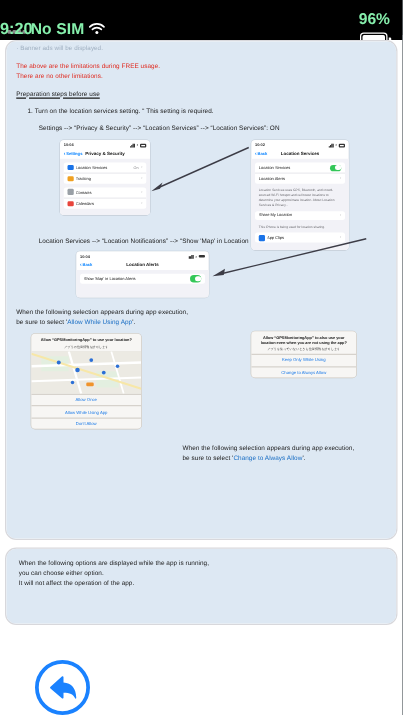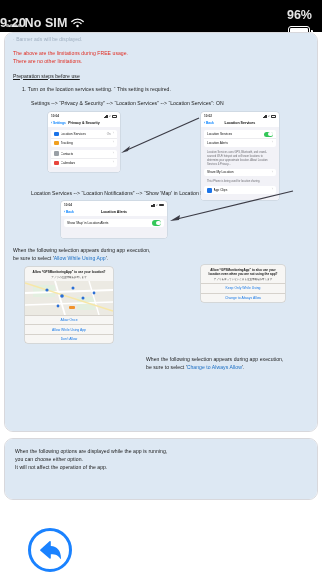--- a/index.html
+++ b/index.html
@@ -6,21 +6,21 @@
   html,body { width:322px; height:572px; overflow:hidden; }
   body {
     font-family:"Liberation Sans", sans-serif;
     background:#000;
     -webkit-font-smoothing:antialiased;
   }
 
   
   .statusbar {
     height:28px; width:100%;
-    background:#000; color:#e5e5e5;
+    background:#000; color:#86efac;
     display:flex; align-items:center;
     padding:17px 10px 0 6px;
     position:relative;
     font-size:12.5px; font-weight:bold;
   }
   .sb-left { display:flex; align-items:center; gap:4px; }
   .sb-dots { display:flex; gap:1.5px; align-items:flex-end; height:8px; }
   .sb-dots i { display:block; width:2.5px; background:#8a8a8a; border-radius:1px; }
   .sb-dots i:nth-child(1){height:3px;} .sb-dots i:nth-child(2){height:3px;}
   .sb-dots i:nth-child(3){height:3px;} .sb-dots i:nth-child(4){height:3px;}

